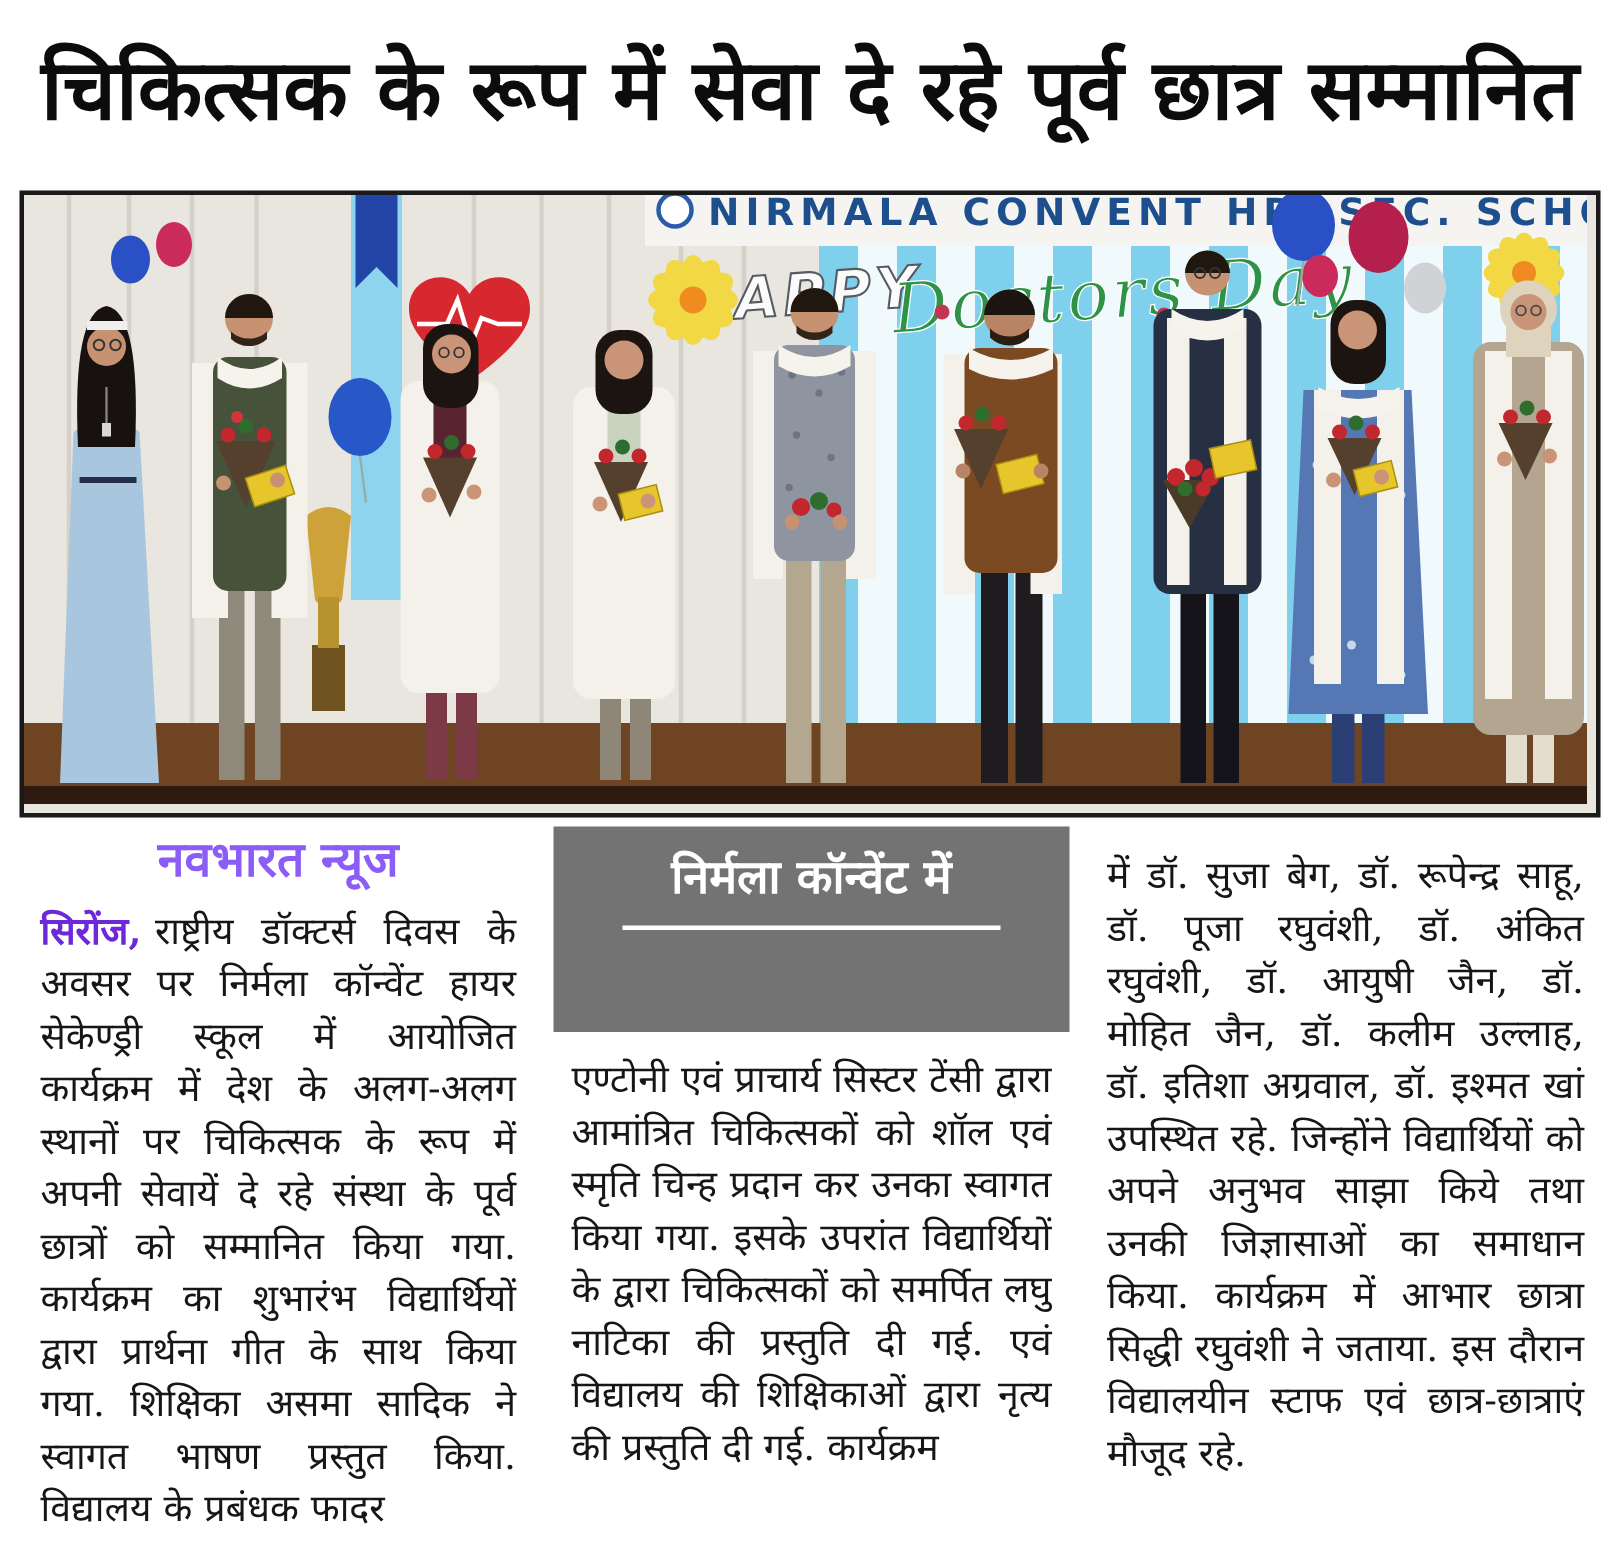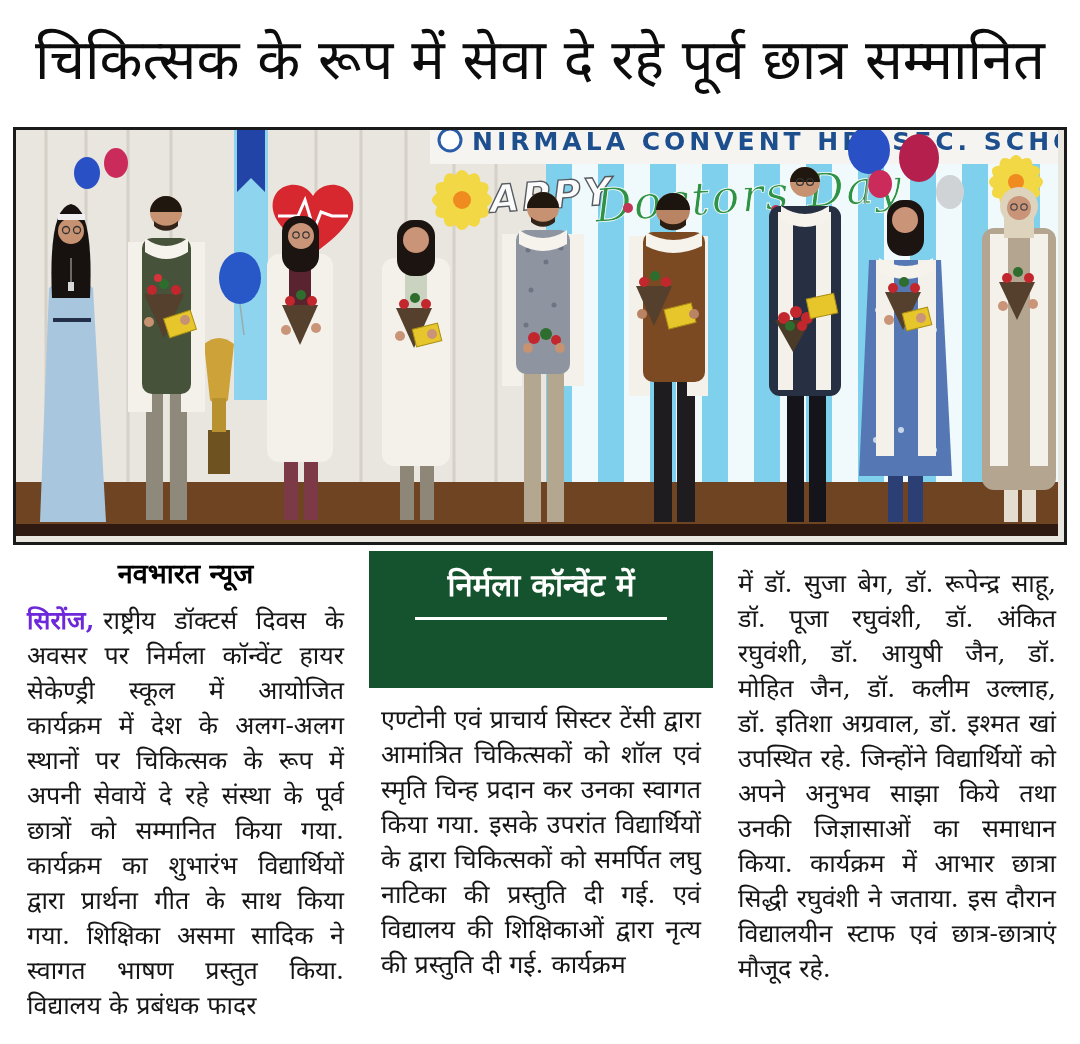--- a/index.html
+++ b/index.html
@@ -1,34 +1,34 @@
 <!DOCTYPE html>
 <html><head>
 <meta charset="utf-8">
 <style>
   html,body{margin:0;padding:0;background:#ffffff;}
   .page{position:relative;width:1080px;height:1044px;background:#ffffff;overflow:hidden;
         font-family:"DejaVu Sans","Liberation Sans",sans-serif;color:#111;}
   .headline{position:absolute;top:10px;left:12px;width:1056px;height:100px;
-        font-size:56px;font-weight:normal;color:#0c0c0c;text-align:center;
+        font-size:56px;font-weight:bold;color:#0c0c0c;text-align:center;
         white-space:nowrap;letter-spacing:0px;line-height:100px;
         font-family:"DejaVu Serif","Liberation Serif",serif;}
   .photo-frame{position:absolute;left:13px;top:127px;width:1048px;height:412px;
         border:3px solid #1a1a1a;background:#e9e6e0;}
   .photo-frame svg{display:block;}
   .cols{position:absolute;top:0;left:0;}
   .col{position:absolute;text-align:justify;font-size:25px;line-height:35px;color:#161616;
         font-family:"DejaVu Serif","Liberation Serif",serif;}
   .col p{margin:12px;}
-  .kicker{display:block;text-align:center;font-weight:bold;font-size:27px;margin-bottom:2px;color:#000000;}
+  .kicker{display:block;text-align:center;font-weight:bold;font-size:32px;margin-bottom:2px;color:#8b5cf6;}
   .dateline{font-weight:bold;margin-right:9px;color:#6d28d9;}
   .col1{left:15px;top:556px;width:341px;}
   .col2{left:369px;top:551px;width:344px;}
   .col3{left:726px;top:554px;width:342px;}
-  .bluebox{width:344px;height:137px;background:#14532d;color:#ffffff;text-align:center;
+  .bluebox{width:344px;height:137px;background:#737373;color:#ffffff;text-align:center;
         font-weight:bold;font-size:31px;line-height:40px;padding-top:14px;box-sizing:border-box;
         font-family:"DejaVu Sans","Liberation Sans",sans-serif;margin-bottom:14px;}
   .bluebox .rule{width:252px;height:3px;background:#ffffff;margin:12px auto 0 auto;}
 </style>
 </head>
 <body>
 
 <div class="page">
 
   <div class="headline">चिकित्सक के रूप में सेवा दे रहे पूर्व छात्र सम्मानित</div>

